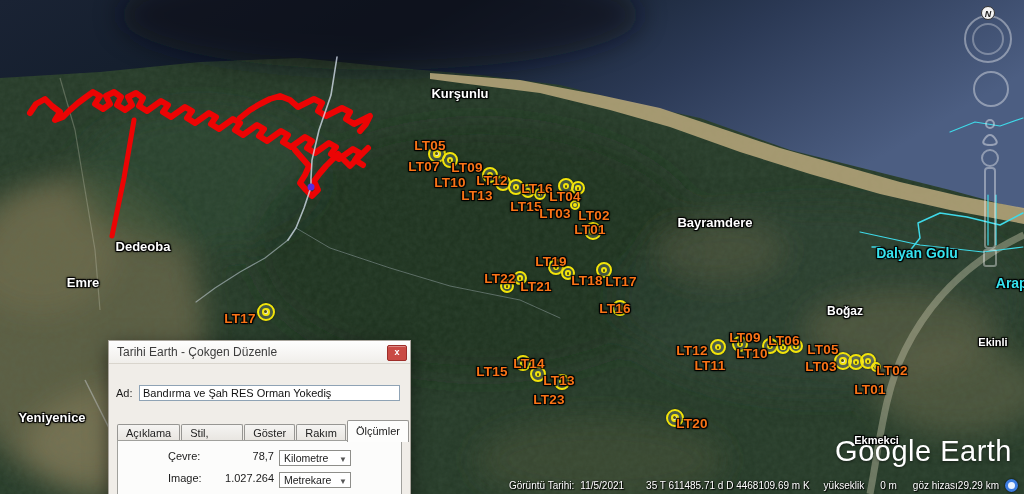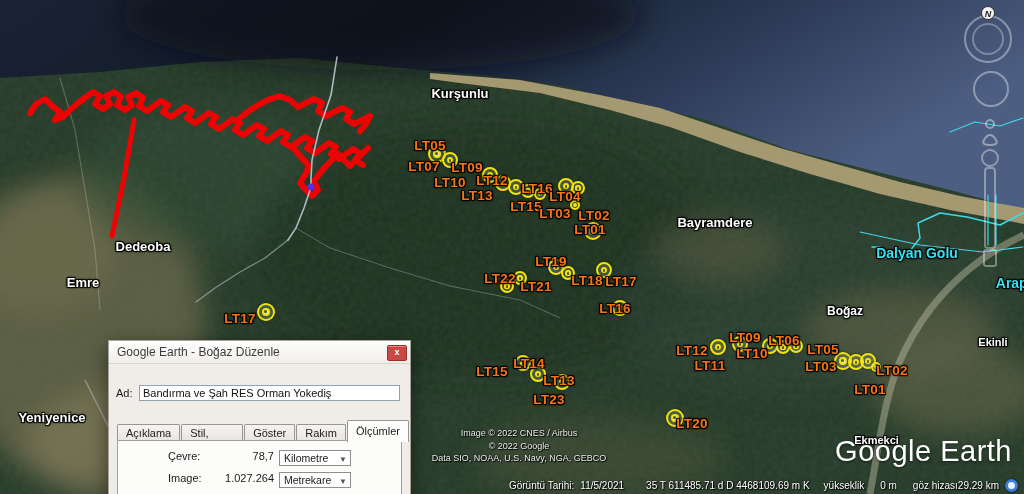--- a/index.html
+++ b/index.html
@@ -321,25 +321,20 @@
       <span class="pname" style="left: 143px; top: 246px; color: rgb(255, 255, 255); font-size: 13px;">Dedeoba</span>
       <span class="pname" style="left: 83px; top: 282px; color: rgb(255, 255, 255); font-size: 13px;">Emre</span>
       <span class="pname" style="left: 52px; top: 417px; color: rgb(255, 255, 255); font-size: 13px;">Yeniyenice</span>
       <span class="pname" style="left: 845px; top: 311px; color: rgb(255, 255, 255); font-size: 12px;">Boğaz</span>
       <span class="pname" style="left: 993px; top: 342px; color: rgb(255, 255, 255); font-size: 11px;">Ekinli</span>
       <span class="pname" style="left: 856px; top: 440px; color: rgb(255, 255, 255); font-size: 11px; padding-left: 41px;">Ekmekci</span>
       <span class="pname" style="left: 917px; top: 253px; color: rgb(54, 227, 239); font-size: 14px;">Dalyan Golu</span>
       <span class="pname" style="left: 1016px; top: 283px; color: rgb(54, 227, 239); font-size: 14px;">Arapo</span>
     </div>
 
-  <div id="attribution">
-    <div>Image © 2022 CNES / Airbus</div>
-    <div>© 2022 Google</div>
-    <div>Data SIO, NOAA, U.S. Navy, NGA, GEBCO</div>
-  </div>
 
   <div id="ge-logo">Google Earth</div>
 
   <div id="statusbar">
     <span class="sp6">Görüntü Tarihi:</span>
     <span class="sp22">11/5/2021</span>
     <span class="sp14">35 T 611485.71 d D 4468109.69 m K</span>
     <span class="sp16">yükseklik</span>
     <span class="sp16">0 m</span>
     <span class="sp8">göz hizası</span>
@@ -363,21 +358,21 @@
         <rect x="31" y="168" width="10" height="80" rx="3"></rect>
         <rect x="30" y="250" width="12" height="16" rx="2"></rect>
       </g>
     </g>
     <circle cx="34" cy="13" r="6.5" fill="#f4f4f4" stroke="#333" stroke-width="1"></circle>
     <text x="34" y="16.5" text-anchor="middle" font-size="9" font-weight="bold" font-style="italic" fill="#222" font-family="Liberation Sans, sans-serif">N</text>
   </svg>
 
   <div id="dialog">
     <div id="dlg-titlebar">
-      <span id="dlg-title">Google Earth - Boğaz Düzenle</span>
+      <span id="dlg-title">Tarihi Earth - Çokgen Düzenle</span>
       <div id="dlg-close">x</div>
     </div>
     <div id="ad-row">
       <span id="ad-label">Ad:</span>
       <input id="ad-input" type="text" value="Bandırma ve Şah RES Orman Yokediş" style="">
     </div>
     <div id="tabs">
       <div class="tab">Açıklama</div>
       <div class="tab">Stil, Renk</div>
       <div class="tab">Göster</div>

